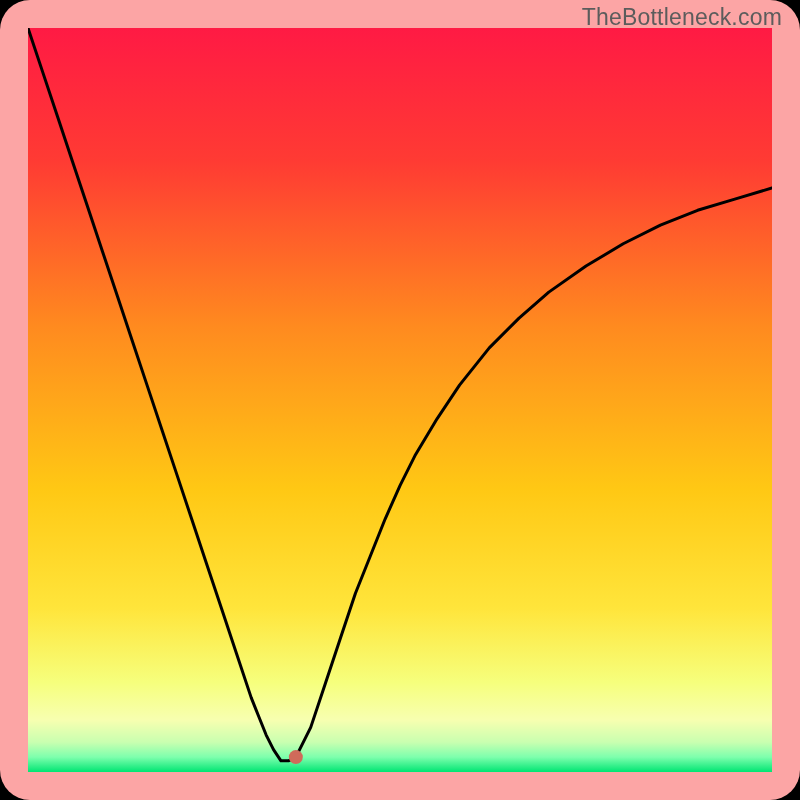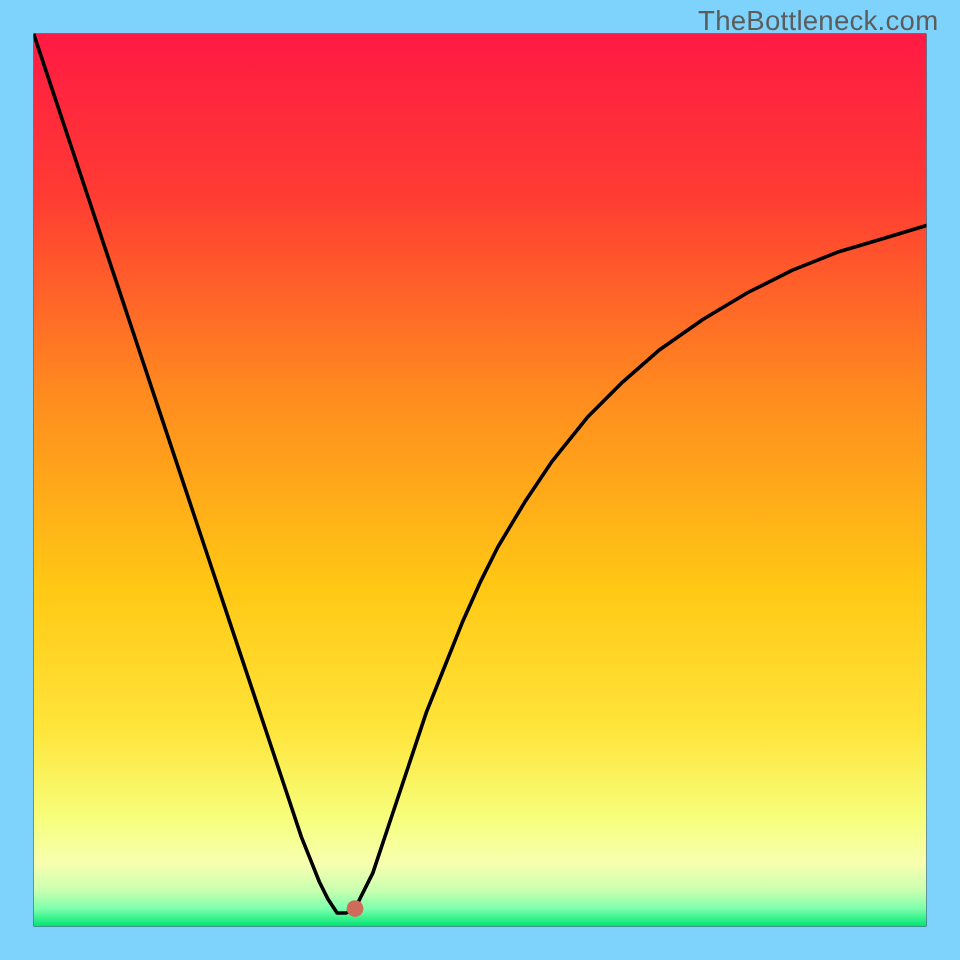--- a/index.html
+++ b/index.html
@@ -8,21 +8,22 @@
     width: 800px;
     height: 800px;
     background: #000;
     font-family: Arial, Helvetica, sans-serif;
     overflow: hidden;
   }
   .frame {
     position: relative;
     width: 800px;
     height: 800px;
-    background: #7dd3fc;
+    background: #fca5a5;
+    border-radius: 30px;
   }
   .watermark {
     position: absolute;
     top: 4px;
     right: 18px;
     color: #5c5c5c;
     font-size: 23px;
     font-weight: 400;
     letter-spacing: 0.2px;
     user-select: none;

